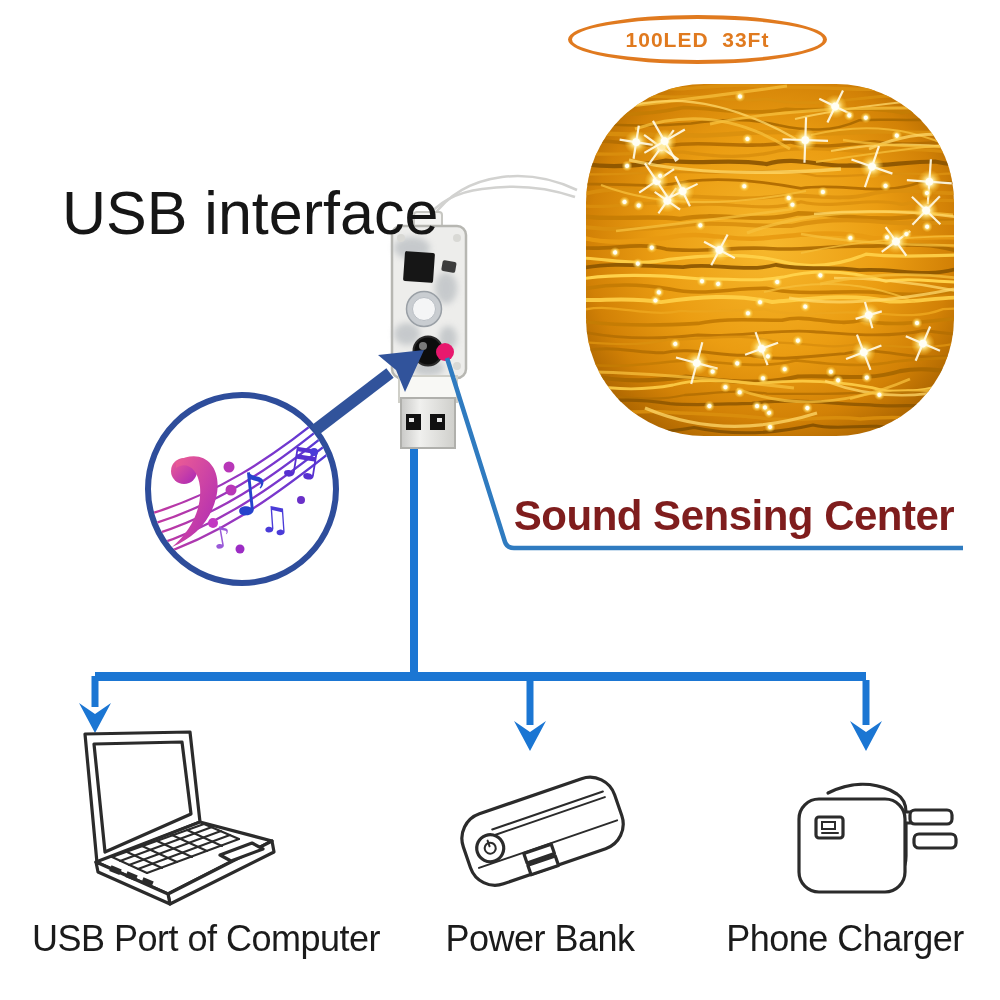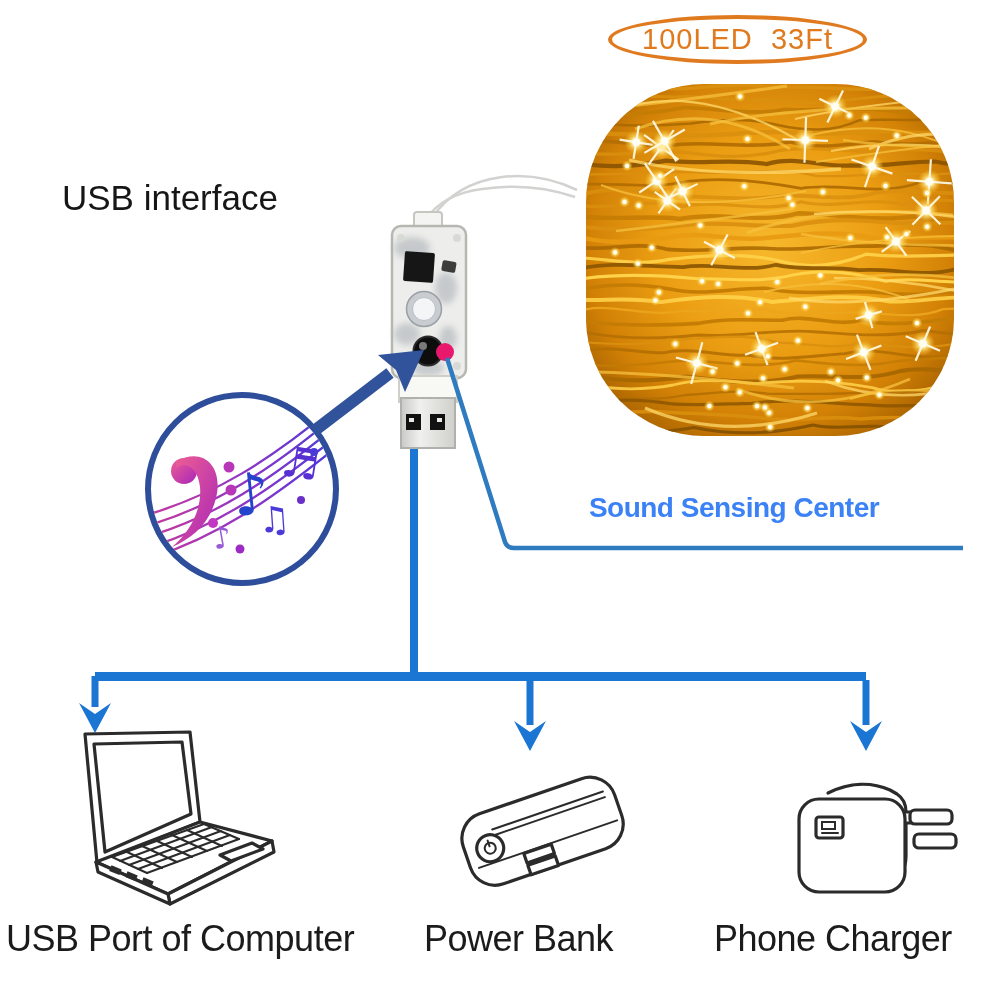--- a/index.html
+++ b/index.html
@@ -1,28 +1,28 @@
 <!DOCTYPE html>
 <html style="--badge_orange: #e07a1f; --flow_blue: #1b76d3; --arrow_navy: #31539b; --circle_navy: #2e4d9b; --callout_blue: #2f7bc0; --magenta_dot: #e8186d; --coil_gold: #eca11d; --led_warm_white: #fff6d8; --icon_line: #2b2b2b;"><head>
 <meta charset="utf-8">
 <style>
   html,body{margin:0;padding:0;background:#ffffff;}
   .canvas{position:relative;width:1000px;height:1000px;background:#ffffff;overflow:hidden;
           font-family:"Liberation Sans", sans-serif;}
   .scene{position:absolute;left:0;top:0;}
-  .badge{position:absolute;left:608px;top:15px;width:251px;height:41px;
+  .badge{position:absolute;left:568px;top:15px;width:251px;height:41px;
          border:4px solid var(--badge_orange);border-radius:50%;
          display:flex;align-items:center;justify-content:center;
-         color:var(--badge_orange);font-size:29px;font-weight:normal;
+         color:var(--badge_orange);font-size:21px;font-weight:bold;
          white-space:pre;letter-spacing:1px;}
-  .usb-interface{position:absolute;left:62px;top:178px;font-size:35px;color:#161616;
+  .usb-interface{position:absolute;left:62px;top:178px;font-size:61px;color:#161616;
          letter-spacing:0;}
   .sound-label{position:absolute;left:500px;top:492px;width:468px;text-align:center;
-         font-size:28px;font-weight:bold;color:#3b82f6;letter-spacing:-0.5px;}
-  .opt-label{position:absolute;top:918px;font-size:36px;color:#1b1b1b;
+         font-size:42px;font-weight:bold;color:#7f1d1d;letter-spacing:-0.5px;}
+  .opt-label{position:absolute;top:918px;font-size:36px;color:#1b1b1b;text-align:center;
          letter-spacing:-0.5px;}
   .opt-computer{left:6px;width:400px;}
   .opt-powerbank{left:424px;width:232px;}
   .opt-charger{left:714px;width:262px;}
   
   .flow-stroke{stroke:var(--flow_blue);}
   .flow-fill{fill:var(--flow_blue);}
   .navy-stroke{stroke:var(--arrow_navy);}
   .navy-fill{fill:var(--arrow_navy);}
   .callout-stroke{stroke:var(--callout_blue);}

